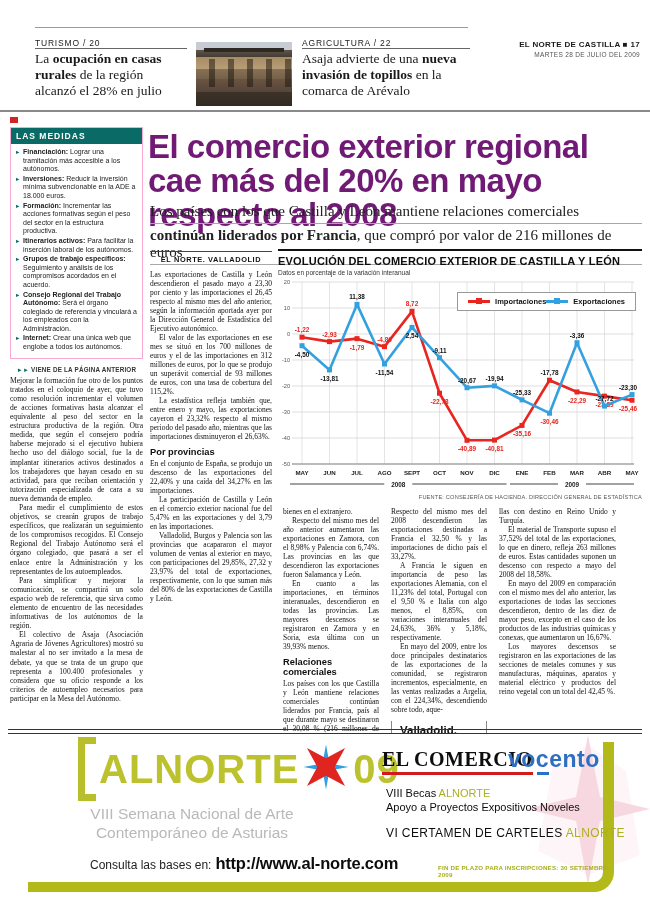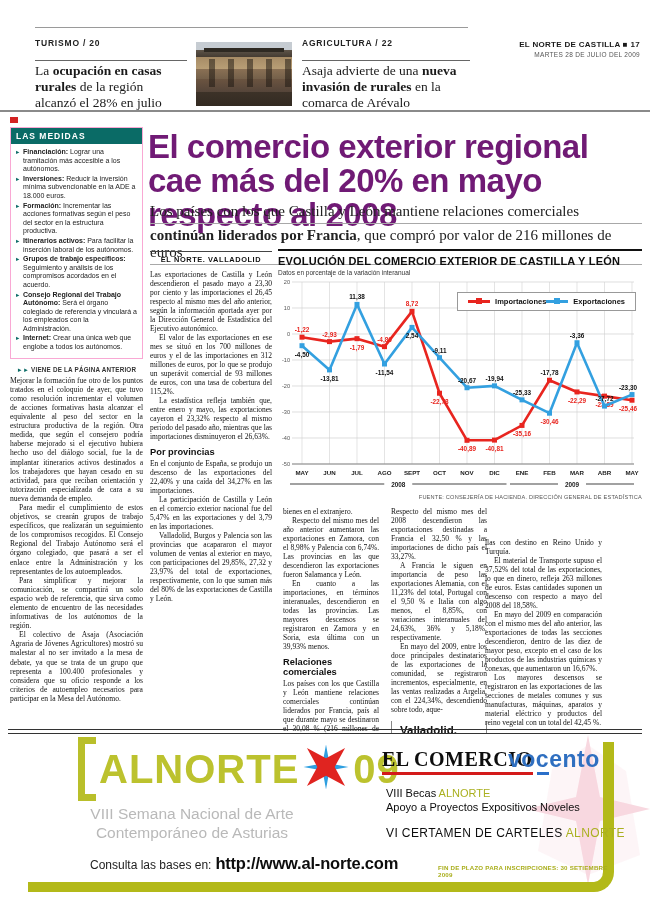--- a/index.html
+++ b/index.html
@@ -1,22 +1,22 @@
 <!DOCTYPE html>
 <html><head>
 <meta charset="utf-8">
 <style>
   html,body{margin:0;padding:0;background:#e8e8e8;}
   #page{position:relative;width:650px;height:899px;background:#fff;margin:0 auto;overflow:hidden;
         font-family:"Liberation Sans",sans-serif;color:#111;}
   .abs{position:absolute;}
   
   .top-rule{left:35px;top:27px;width:433px;height:1px;background:#9a9a9a;}
-  .kicker{font-size:8.5px;font-weight:bold;letter-spacing:.8px;color:#222;
-          border-bottom:1px solid #666;padding-bottom:12px;}
+  .kicker{font-size:8.5px;font-weight:normal;letter-spacing:.8px;color:#222;
+          border-bottom:1px solid #666;padding-bottom:0;}
   .mast-head-text{font-family:Liberation Serif, serif;font-size:13.5px;line-height:16px;color:#1a1a1a;margin-top:2px;}
   .paper-name{font-size:8px;font-weight:bold;text-align:right;color:#1a1a1a;letter-spacing:.3px;}
   .paper-date{font-size:6.5px;text-align:right;color:#555;margin-top:2px;letter-spacing:.3px;}
   .mast-rule{left:0;top:110px;width:650px;height:2px;background:#8a8a8a;}
   .photo{left:196px;top:42px;width:96px;height:64px;overflow:hidden;
      background:linear-gradient(180deg,#c6ccd2 0,#c6ccd2 13%,#5d5348 13%,#433a31 24%,#a78c66 24%,#b89e76 42%,#8a7054 42%,#74604a 58%,#6b5440 58%,#55453a 78%,#3c3228 78%,#332b22 100%);}
   .photo .win{position:absolute;left:0;top:26%;width:100%;height:44%;
      background:repeating-linear-gradient(90deg,transparent 0 13px,rgba(25,20,15,.5) 13px 19px);}
   .photo .roof{position:absolute;left:8%;top:10%;width:84%;height:6%;background:#2e2922;}
   
@@ -40,21 +40,21 @@
             letter-spacing:-.5px;color:#701a75;}
   #subhead{left:150px;top:203px;width:492px;font-family:"Liberation Serif",serif;font-size:15px;color:#222;}
   .subline{display:block;border-bottom:1px solid #a8a8a8;padding-bottom:3px;margin-bottom:3px;line-height:17px;}
   #col1{left:150px;top:251px;width:122px;height:520px;overflow:hidden;}
   .byline{border-top:1px solid #444;font-size:7.4px;font-weight:bold;text-align:center;
           letter-spacing:.6px;padding:3px 0 6px 0;font-family:"Liberation Sans",sans-serif;}
   #col1 .para,.ncol .para{font-size:7.5px;line-height:9px;}
   .ncol{top:507px;height:226px;overflow:hidden;}
   #colB{left:283px;width:96px;}
   #colC{left:391px;width:96px;}
-  #colD{left:485px;width:117px;margin-top:31px;}
+  #colD{left:499px;width:117px;}
   .pull-quote{margin-top:7px;border-left:1px solid #888;border-right:1px solid #888;border-bottom:1px solid #888;
       padding:3px 6px 8px 8px;font-family:"Liberation Sans",sans-serif;font-weight:bold;
       font-size:11.5px;line-height:13.5px;text-align:left;color:#111;}
   
   #chart{left:278px;top:249px;width:364px;border-top:2px solid #111;}
   .ch-title{font-size:11px;font-weight:bold;letter-spacing:.2px;margin-top:4px;color:#0d0d0d;}
   .ch-sub{font-size:6.5px;color:#333;margin:2px 0 2px 0;}
   #chart-wrap{position:relative;width:364px;height:215px;}
   #legend{position:absolute;right:6px;top:14px;border:1px solid #999;background:#fff;
           display:flex;align-items:center;padding:4px 10px;}
@@ -98,21 +98,21 @@
   <div class="abs" style="left:35px;top:38px;width:152px;">
     <div class="kicker">TURISMO / 20</div>
     <div class="mast-head-text"><span>La </span><b>ocupación en casas rurales</b><span> de la región alcanzó el 28% en julio</span></div>
   </div>
   <div class="abs photo">
     <div class="roof"></div>
     <div class="win"></div>
   </div>
   <div class="abs" style="left:302px;top:38px;width:168px;">
     <div class="kicker">AGRICULTURA / 22</div>
-    <div class="mast-head-text"><span>Asaja advierte de una </span><b>nueva invasión de rurales</b><span> en la comarca de Arévalo</span></div>
+    <div class="mast-head-text"><span>Asaja advierte de una </span><b>nueva invasión de topillos</b><span> en la comarca de Arévalo</span></div>
   </div>
   <div class="abs" style="left:490px;top:40px;width:150px;">
     <div class="paper-name">EL NORTE DE CASTILLA ■ 17</div>
     <div class="paper-date">MARTES 28 DE JULIO DEL 2009</div>
   </div>
   <div class="abs mast-rule"></div>
 
   <div class="abs section-marker"></div>
   <div class="abs" id="sidebar">
     <div class="mbox">

